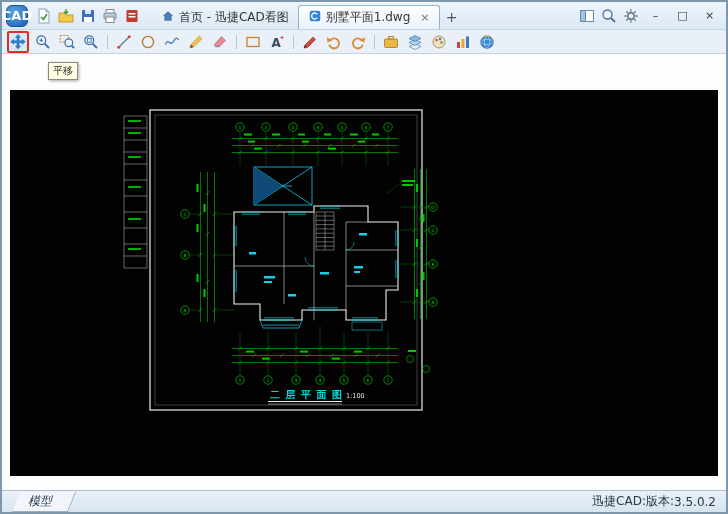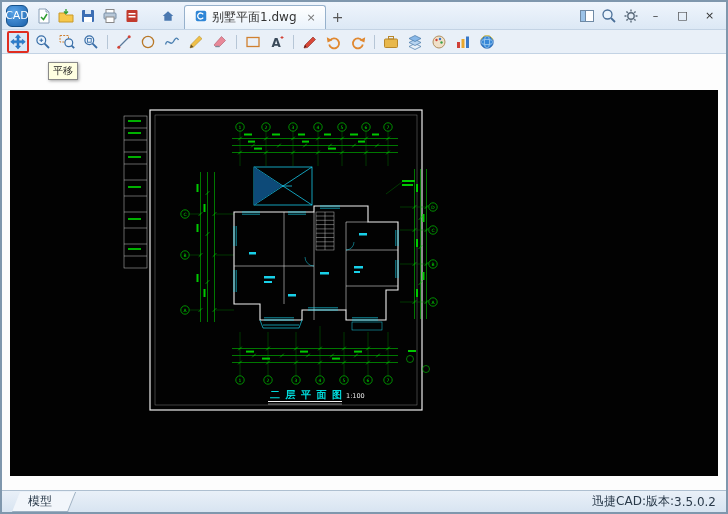--- a/index.html
+++ b/index.html
@@ -13,21 +13,21 @@
   
   .titlebar {
     height:28px; flex:0 0 28px;
     background:linear-gradient(#eff5fc,#dce8f5);
     border-bottom:1px solid #c3d3e4;
     display:flex; align-items:center; padding:0 4px; gap:2px;
   }
   .logo {
     width:22px; height:22px; border-radius:6px;
     background:radial-gradient(circle at 35% 30%,#5aa4e8,#1b62ac);
-    color:#fff; font-size:11px; font-weight:normal;
+    color:#fff; font-size:13px; font-weight:bold;
     display:flex; align-items:center; justify-content:center;
     margin-right:4px; border:1px solid #155089;
   }
   .qicon, .ricon { width:20px; height:20px; display:flex; align-items:center; justify-content:center; border-radius:2px; }
   .tabs { display:flex; align-items:flex-end; height:100%; margin-left:8px; }
   .tab {
     height:23px; display:flex; align-items:center; gap:4px;
     padding:0 9px; font-size:12px; color:#333; white-space:nowrap;
   }
   .tab.active {
@@ -65,21 +65,21 @@
     background:linear-gradient(#e9f0f8,#d8e4f1);
     border-top:1px solid #aebfd0;
     display:flex; align-items:center; font-size:12px; color:#2a3a4a;
   }
   .model-tab-wrap { position:relative; height:100%; display:flex; align-items:center; padding:0 22px 0 16px; margin-left:10px; }
   .model-tab-bg {
     position:absolute; inset:1px 6px 0 0;
     background:#f2f6fb; border:1px solid #9db0c2; border-top:none; border-left:none;
     transform:skewX(-22deg); transform-origin:bottom left;
   }
-  .model-tab-label { position:relative; z-index:1; }
+  .model-tab-label { position:relative; z-index:1;font-style:italic; }
   .status-right { margin-left:auto; margin-right:10px; display:flex; align-items:center; }
   .link { color:#2a5db0; text-decoration:underline; cursor:pointer; }
 </style>
 </head>
 <body>
 
 <div class="window">
 
   <div class="titlebar">
     <div class="logo">CAD</div>
@@ -119,20 +119,21 @@
         </svg>
     </span>
 
     <div class="tabs">
       <div class="tab">
         <span>
           <svg width="14" height="14" viewBox="0 0 16 16">
               <path d="M8 2.5L14 8h-1.8v5.5H3.8V8H2z" fill="#4a78b0"></path>
             </svg>
         </span>
+        <span>首页 - 迅捷CAD看图</span>
       </div>
       <div class="tab active">
         <span>
           <svg width="14" height="14" viewBox="0 0 16 16">
               <rect x="2" y="2" width="12" height="12" rx="2" fill="#2f86d6"></rect>
               <path d="M10.5 6.2a3.4 3.4 0 1 0 0 3.6" stroke="#fff" stroke-width="1.5" fill="none"></path>
             </svg>
         </span>
         <span>别墅平面1.dwg</span>
         <span class="closex">×</span>

